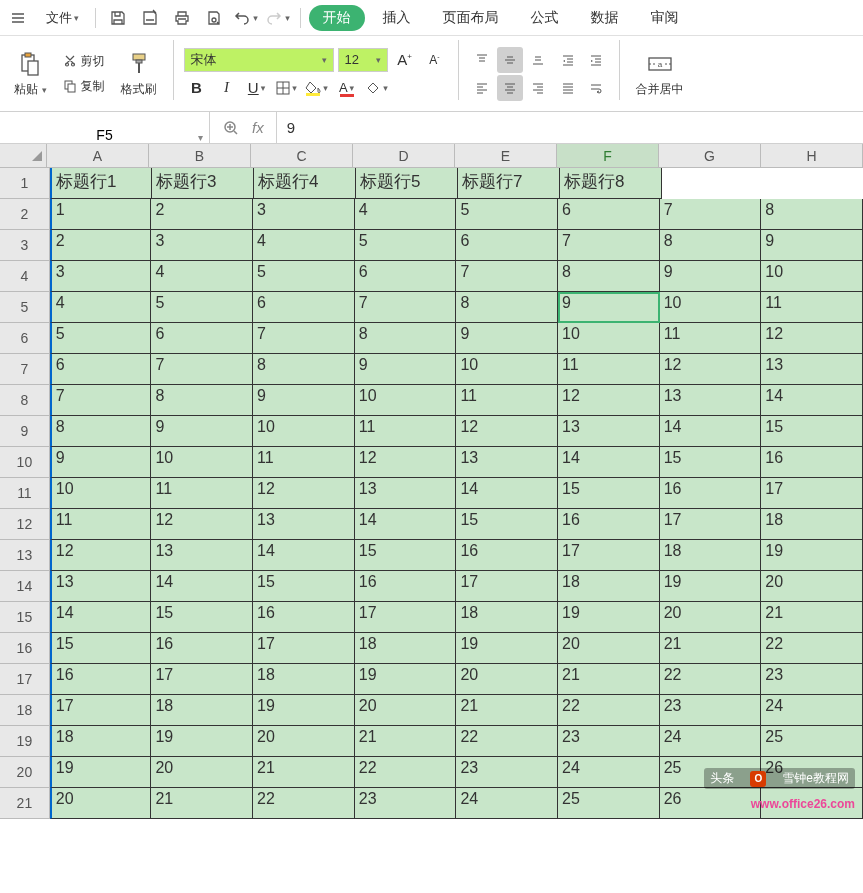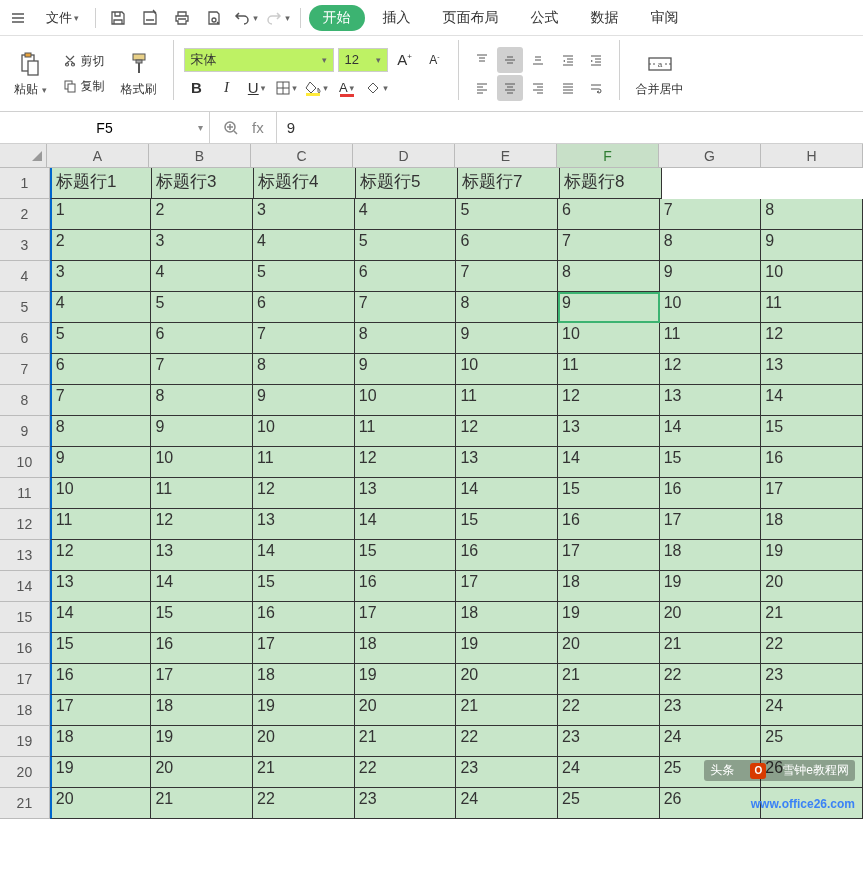--- a/index.html
+++ b/index.html
@@ -26,21 +26,21 @@
     .select { border: 1px solid #ccc; background: #bef264; height: 24px; display: flex; align-items: center; padding: 0 6px; font-size: 13px; }
     .font-name { width: 150px; justify-content: space-between; }
     .font-size { width: 50px; justify-content: space-between; }
     .sq-btn { width: 26px; height: 26px; display: flex; align-items: center; justify-content: center; cursor: pointer; border-radius: 3px; }
     .sq-btn.active { background: #d0d0d0; }
     .align-grid { display: grid; grid-template-columns: repeat(3, 26px); grid-template-rows: repeat(2, 26px); gap: 2px; }
     .align-grid2 { display: grid; grid-template-columns: repeat(2, 26px); grid-template-rows: repeat(2, 26px); gap: 2px; }
     
     
     .formula-bar { display: flex; align-items: center; height: 32px; border-bottom: 1px solid #d0d0d0; }
-    .name-box { width: 210px; border-right: 1px solid #d0d0d0; display: flex; align-items: center; justify-content: center; height: 100%; position: relative; }
+    .name-box { width: 210px; border-right: 1px solid #d0d0d0; display: flex; align-items: flex-end; justify-content: center; height: 100%; position: relative; }
     .name-box input { border: none; text-align: center; font-size: 14px; width: 100%; outline: none; }
     .name-box .dd { position: absolute; right: 6px; color: #888; font-size: 10px; }
     .fb-icons { display: flex; align-items: center; padding: 0 12px; gap: 12px; border-right: 1px solid #d0d0d0; height: 100%; color: #888; }
     .formula-input { flex: 1; padding: 0 10px; font-size: 15px; }
     
     
     .sheet { display: flex; }
     .corner { width: 50px; height: 24px; background: #e8e8e8; border-right: 1px solid #bbb; border-bottom: 1px solid #bbb; display: flex; align-items: center; justify-content: flex-end; padding-right: 4px; }
     .corner svg { fill: #999; }
     .col-headers { display: flex; }
@@ -50,21 +50,21 @@
     .cell { width: 102px; height: 31px; border-right: 1px solid #333; border-bottom: 1px solid #333; background: #c8e6c9; padding: 2px 4px; font-size: 16px; display: flex; align-items: flex-start; overflow: hidden; }
     .cell.header { font-size: 17px; }
     .cell.active { outline: 2px solid #3cb371; outline-offset: -2px; z-index: 2; position: relative; }
     .left-border { border-left: 2px solid #0066cc; }
     
     .chevron { font-size: 9px; color: #666; margin-left: 2px; }
     
     
     .watermark { position: absolute; right: 8px; bottom: 8px; text-align: right; font-size: 12px; }
     .watermark .l1 { color: #fff; background: rgba(0,0,0,0.3); padding: 2px 6px; border-radius: 3px; display: inline-flex; align-items: center; gap: 16px; }
-    .watermark .l2 { color: #3b82f6; font-weight: bold; margin-top: 16px; }
+    .watermark .l2 { color: #ec4899; font-weight: bold; margin-top: 8px; }
     .wm-icon { width: 16px; height: 16px; background: #d83b01; border-radius: 3px; display: inline-flex; align-items: center; justify-content: center; color: #fff; font-size: 10px; font-weight: bold; }
   </style>
 </head>
 <body>
 
 <div class="menubar">
   <div class="menu-btn">
     <svg width="16" height="16" viewBox="0 0 16 16">
         <path stroke="#555" stroke-width="1.5" d="M2 4h12M2 8h12M2 12h12"></path>
       </svg>
@@ -298,21 +298,21 @@
 <div class="formula-bar">
   <div class="name-box">
     <input value="F5" style="">
     <span class="dd">▾</span>
   </div>
   <div class="fb-icons">
     <svg width="18" height="18" viewBox="0 0 18 18">
         <circle cx="8" cy="8" r="5" fill="none" stroke="#888" stroke-width="1.5"></circle>
         <path stroke="#888" stroke-width="1.5" d="M12 12l3 3M8 5v6M5 8h6"></path>
       </svg>
-    <span style="font-size:15px;cursor:pointer">fx</span>
+    <span style="font-style:italic;font-size:15px;cursor:pointer">fx</span>
   </div>
   <div class="formula-input">9</div>
 </div>
 
 <div style="position:relative">
   <div class="sheet">
     <div class="corner">
         <svg width="10" height="10">
           <path fill="#999" d="M10 0v10H0z"></path>
         </svg>

